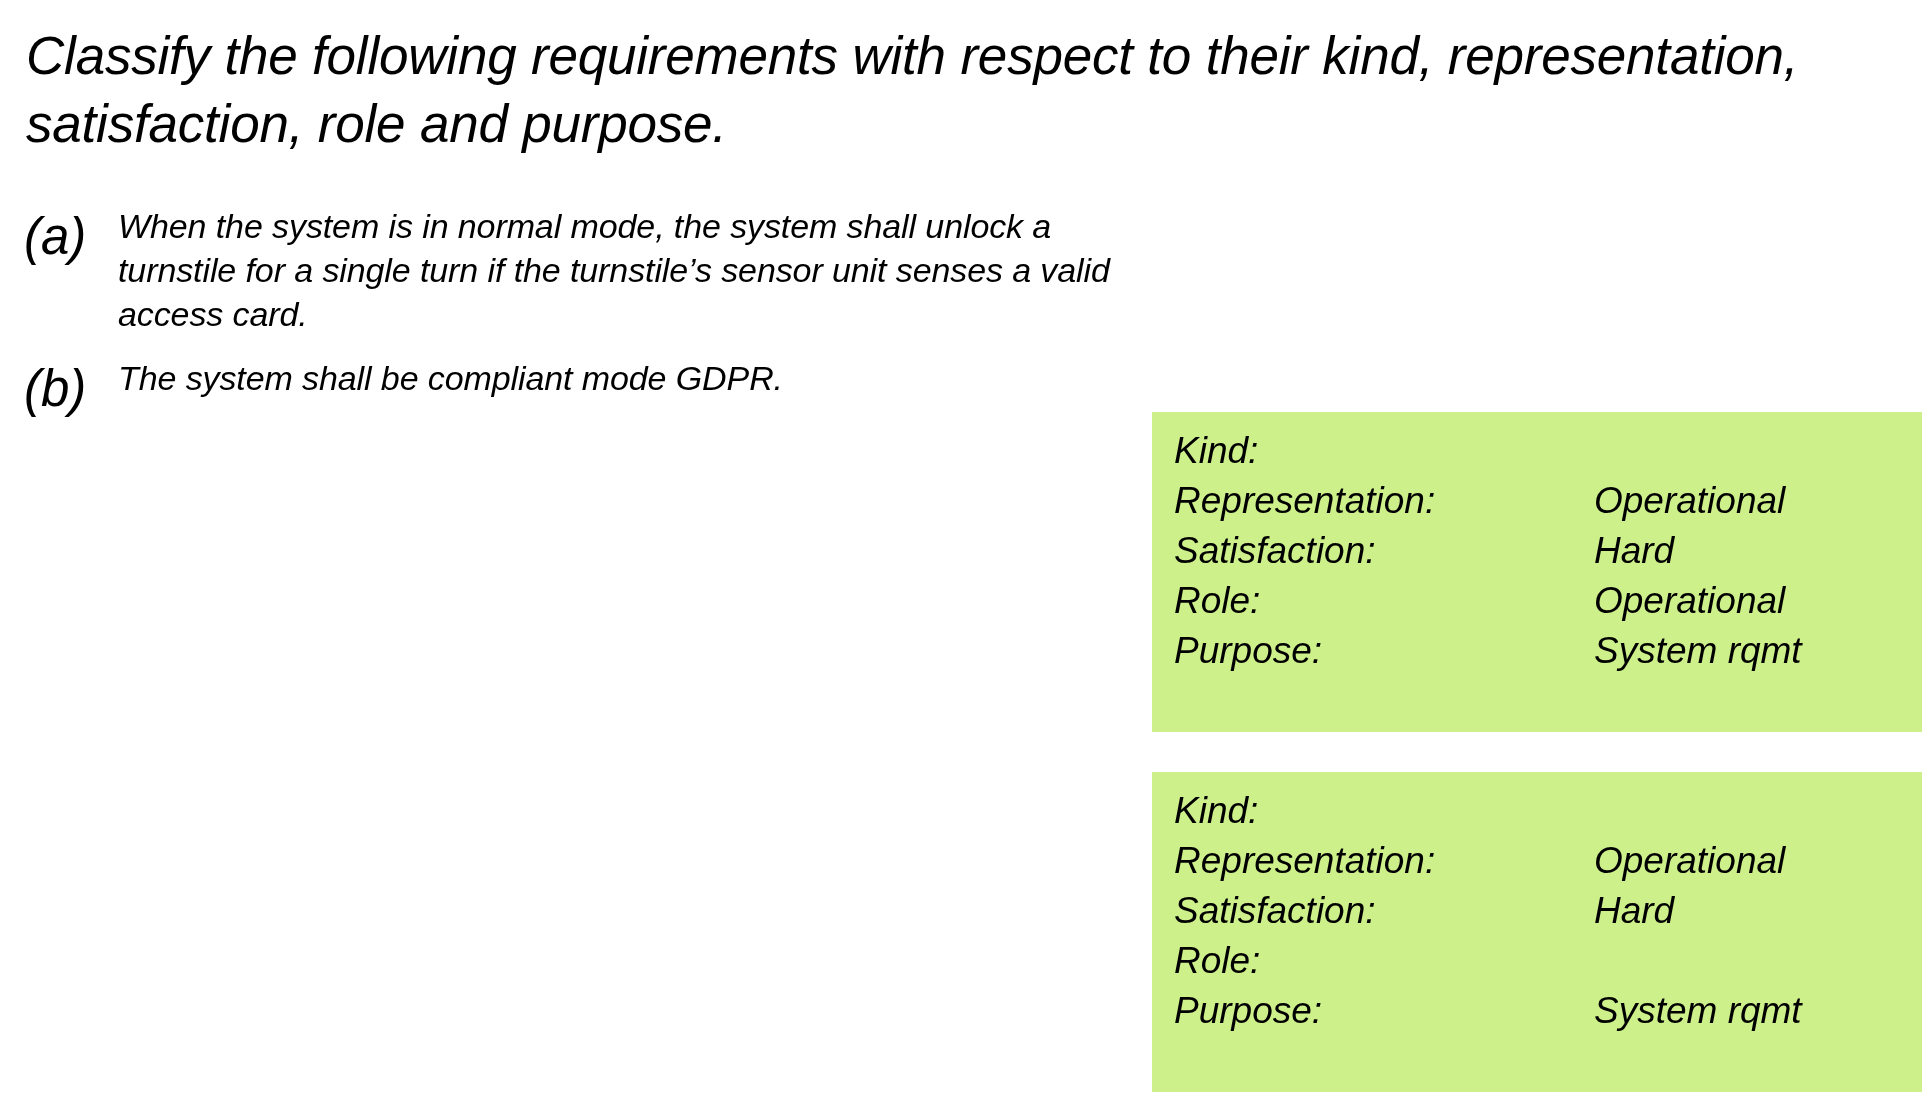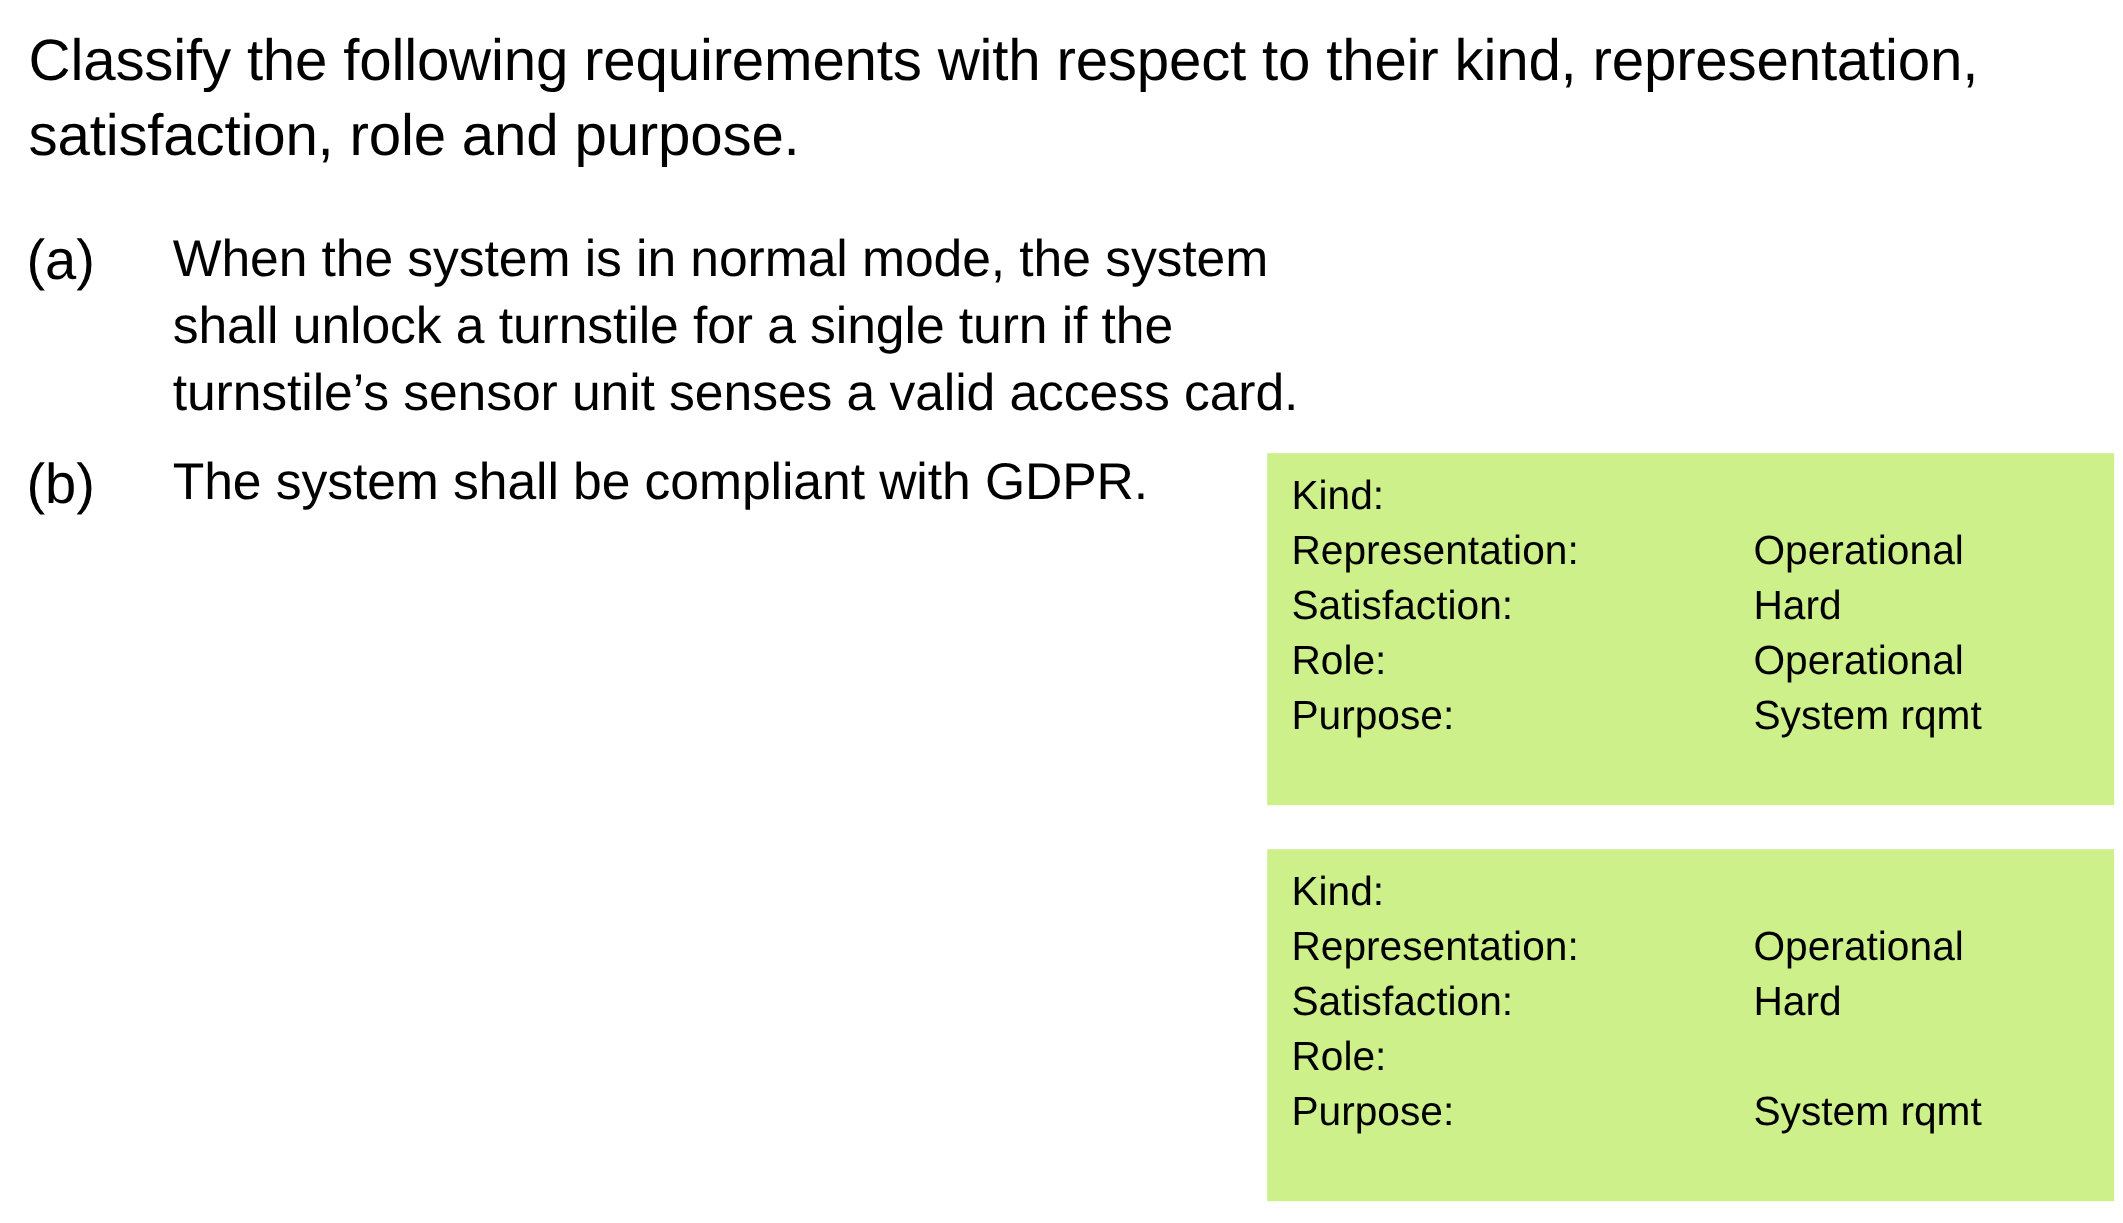--- a/index.html
+++ b/index.html
@@ -15,20 +15,21 @@
     overflow: hidden;
     position: relative;
   }
 
   .page {
     position: relative;
     width: 1930px;
     height: 952px;
     box-sizing: border-box;
     padding: 12px 0 0 0;
+    font-style: italic;
   }
 
   .prompt {
     font-size: 53px;
     line-height: 1.28;
     letter-spacing: -0.2px;
     padding: 10px 40px 0 26px;
     max-width: 1880px;
   }
 
@@ -44,24 +45,23 @@
   .marker {
     font-size: 51px;
     line-height: 1.3;
     width: 118px;
     flex: 0 0 118px;
     padding-left: 24px;
     box-sizing: border-box;
   }
 
   .item-text {
-    font-size: 47px;
+    font-size: 34px;
     line-height: 1.3;
     letter-spacing: -0.1px;
-    margin-left: 39px;
   }
 
   .item-a .item-text { width: 1060px; }
   .item-b .item-text { width: 940px; }
 
   .classification {
     position: absolute;
     background: #cdf08a;
     box-sizing: border-box;
     padding: 14px 22px 16px 22px;
@@ -104,21 +104,21 @@
 
   <div class="prompt">Classify the following requirements with respect to their kind, representation, satisfaction, role and purpose.</div>
 
   <div class="item item-a">
     <div class="marker">(a)</div>
     <div class="item-text">When the system is in normal mode, the system shall unlock a turnstile for a single turn if the turnstile’s sensor unit senses a valid access card.</div>
   </div>
 
   <div class="item item-b">
     <div class="marker">(b)</div>
-    <div class="item-text">The system shall be compliant with GDPR.</div>
+    <div class="item-text">The system shall be compliant mode GDPR.</div>
   </div>
 
   <div class="classification class-a">
     <div class="class-row">
       <div class="class-label">Kind:</div>
     </div>
     <div class="class-row">
       <div class="class-label">Representation:</div>
       <div class="class-value">Operational</div>
     </div>

